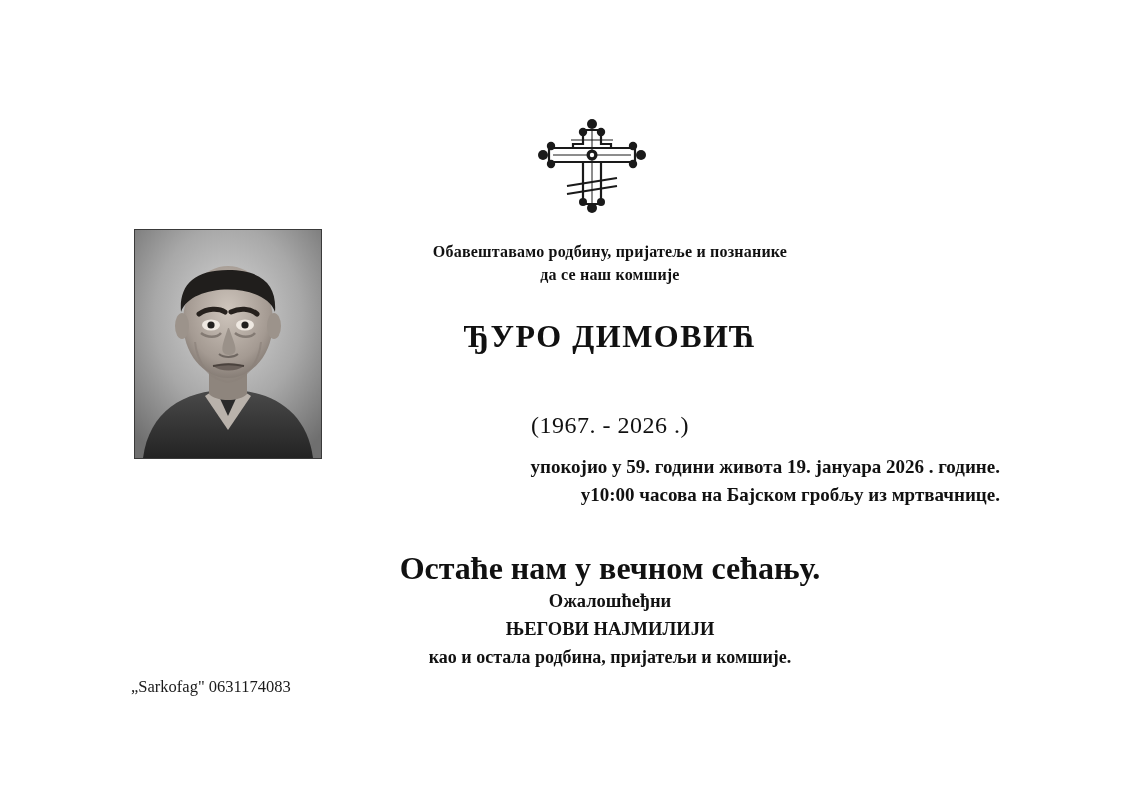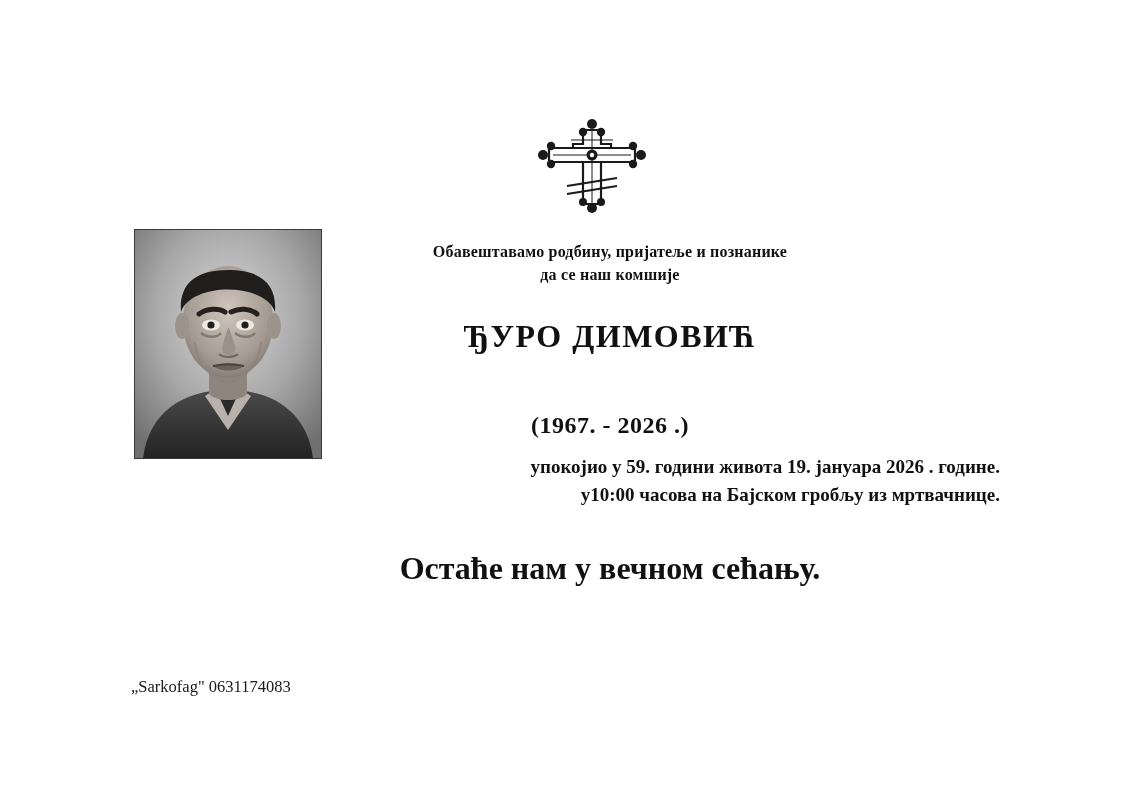--- a/index.html
+++ b/index.html
@@ -71,21 +71,21 @@
     letter-spacing: 1.5px;
     white-space: nowrap;
   }
 
   .years {
     position: absolute;
     left: 350px;
     top: 412px;
     width: 520px;
     text-align: center;
-    font-weight: bold;
+    font-weight: normal;
     font-size: 24px;
     letter-spacing: 0.5px;
   }
 
   .details {
     position: absolute;
     left: 120px;
     top: 453px;
     width: 880px;
     text-align: right;
@@ -233,16 +233,21 @@
 
   <div class="years">(1967. - 2026 .)</div>
 
   <div class="details">
     <div>упокојио  у 59. години живота 19. јануара 2026 . године.</div>
     <div>у10:00 часова  на  Бајском гробљу  из мртвачнице.</div>
   </div>
 
   <div class="memory">Остаће нам у вечном сећању.</div>
 
+  <div class="mourners">
+    <div>Ожалошћеђни</div>
+    <div>ЊЕГОВИ НАЈМИЛИЈИ</div>
+    <div class="line-small">као и остала родбина, пријатељи и комшије.</div>
+  </div>
 
   <div class="footer">„Sarkofag" 0631174083</div>
 
 </div>
 
 </body></html>

